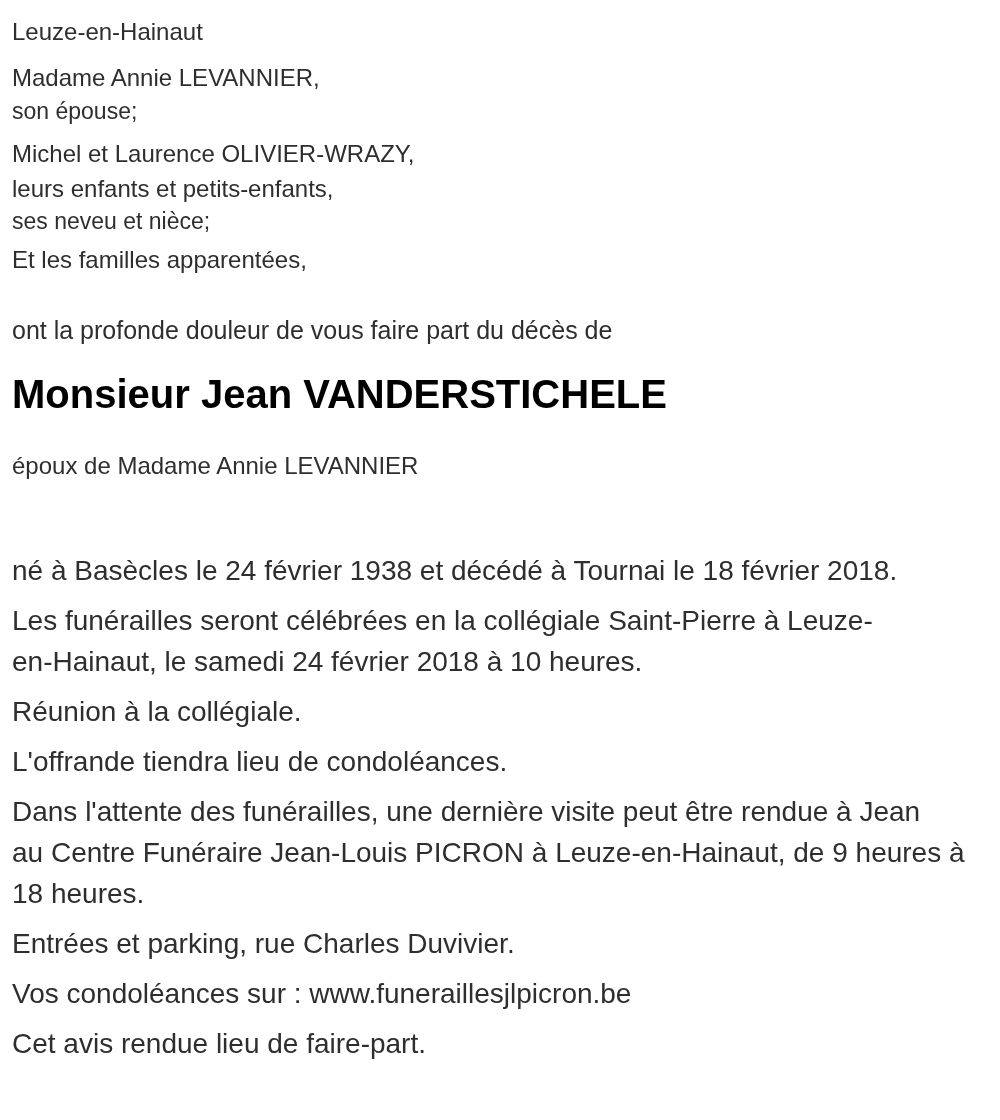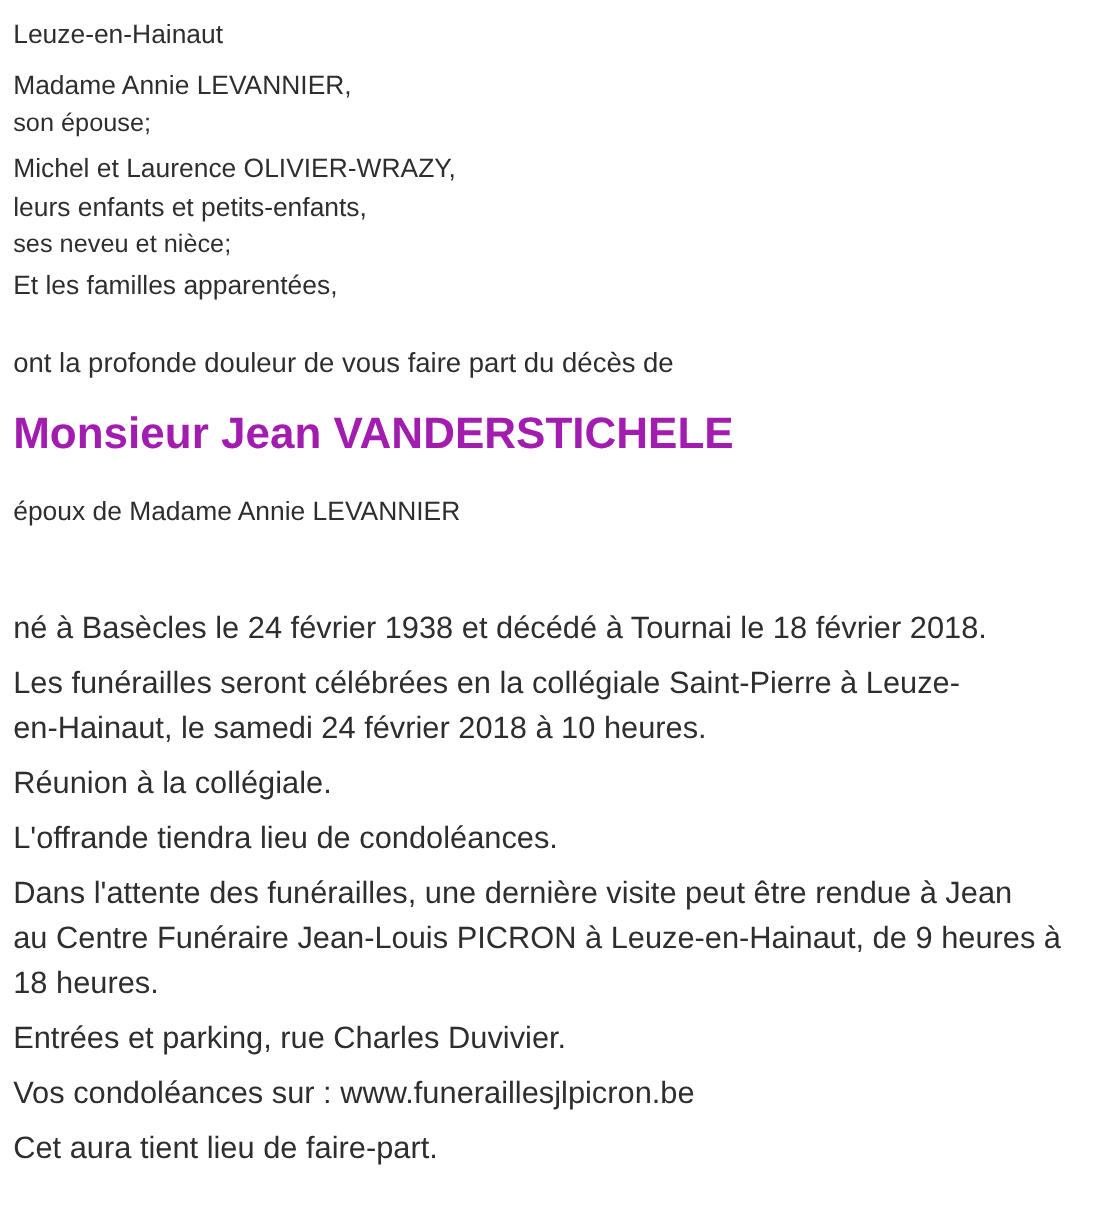--- a/index.html
+++ b/index.html
@@ -33,21 +33,21 @@
   .intro {
     margin: 0 0 20px 0;
     font-size: 25px;
     line-height: 36px;
   }
   .deceased-title {
     margin: 0 0 28px 0;
     font-size: 40px;
     line-height: 52px;
     font-weight: 700;
-    color: #a21caf;
+    color: #000000;
   }
   .spouse-of {
     margin: 0 0 66px 0;
     font-size: 24px;
     line-height: 36px;
   }
   .para {
     margin: 0 0 9px 0;
     font-size: 28px;
     line-height: 41px;
@@ -79,15 +79,15 @@
   <p class="para">né à Basècles le 24 février 1938 et décédé à Tournai le 18 février 2018.</p>
   <p class="para">Les funérailles seront célébrées en la collégiale Saint-Pierre à Leuze-
 en-Hainaut, le samedi 24 février 2018 à 10 heures.</p>
   <p class="para">Réunion à la collégiale.</p>
   <p class="para">L'offrande tiendra lieu de condoléances.</p>
   <p class="para">Dans l'attente des funérailles, une dernière visite peut être rendue à Jean
 au Centre Funéraire Jean-Louis PICRON à Leuze-en-Hainaut, de 9 heures à
 18 heures.</p>
   <p class="para">Entrées et parking, rue Charles Duvivier.</p>
   <p class="para">Vos condoléances sur : www.funeraillesjlpicron.be</p>
-  <p class="para">Cet aura tient lieu de faire-part.</p>
+  <p class="para">Cet avis rendue lieu de faire-part.</p>
 
 </main>
 
 </body></html>

